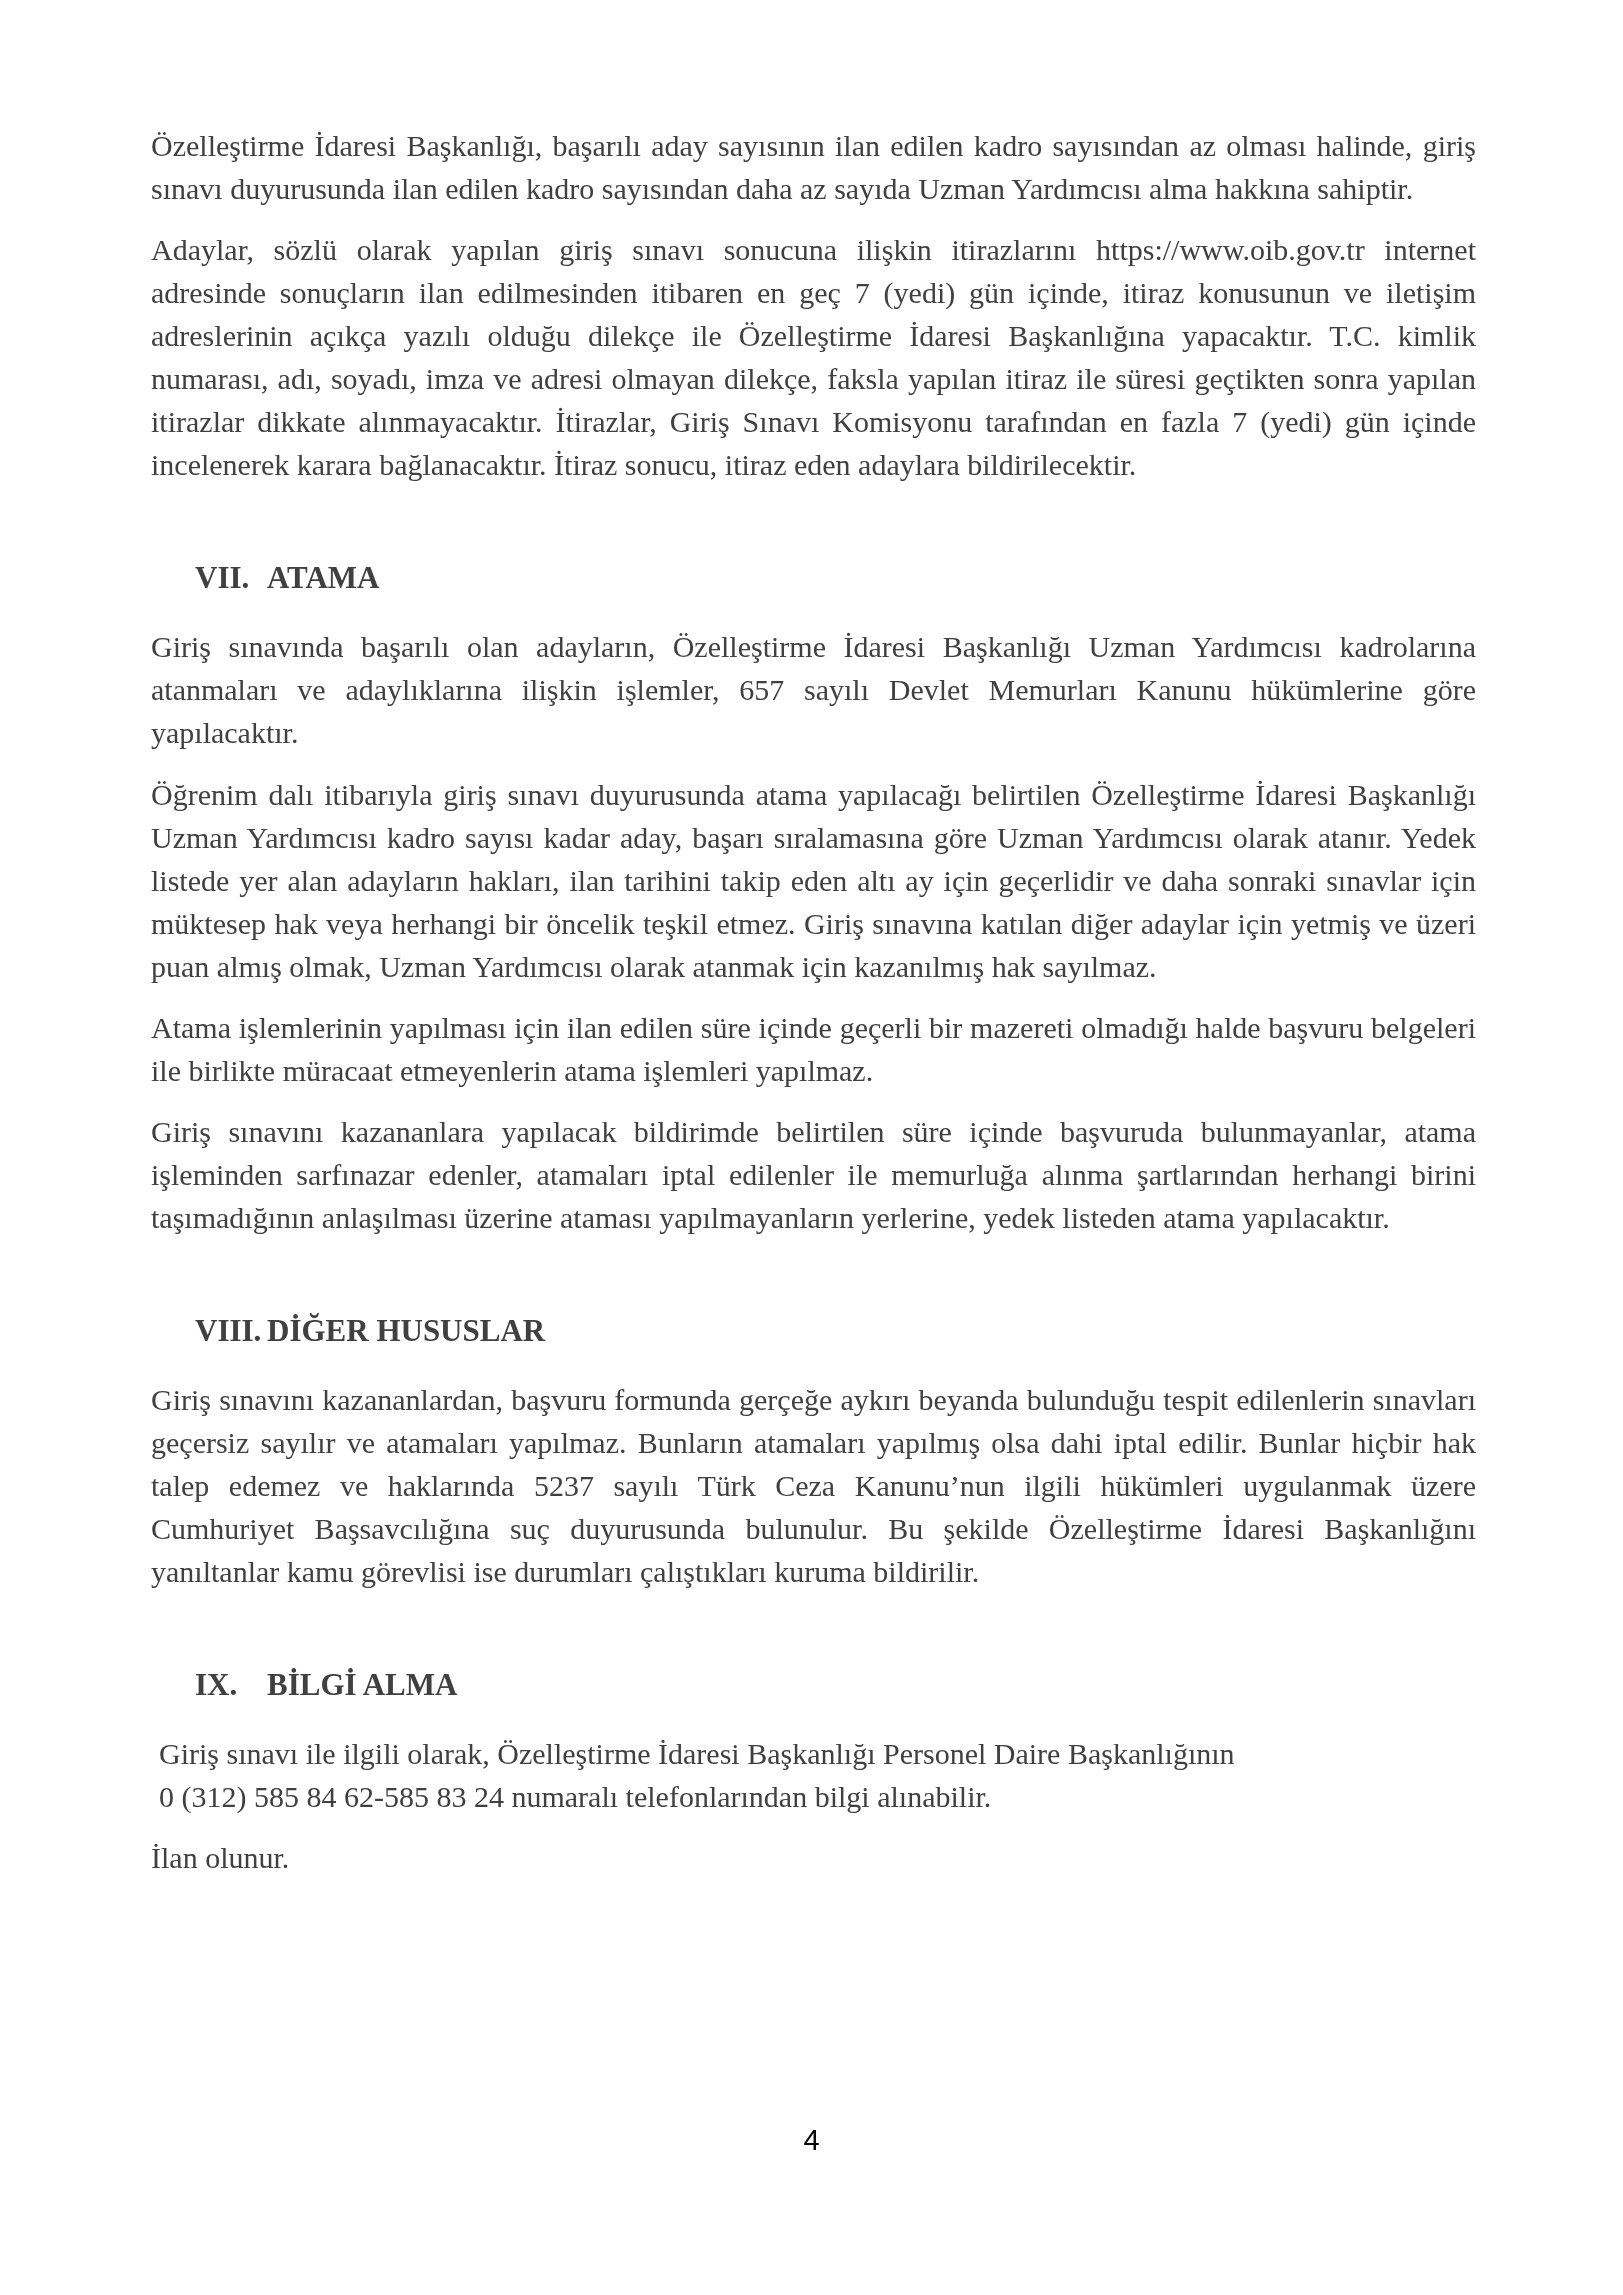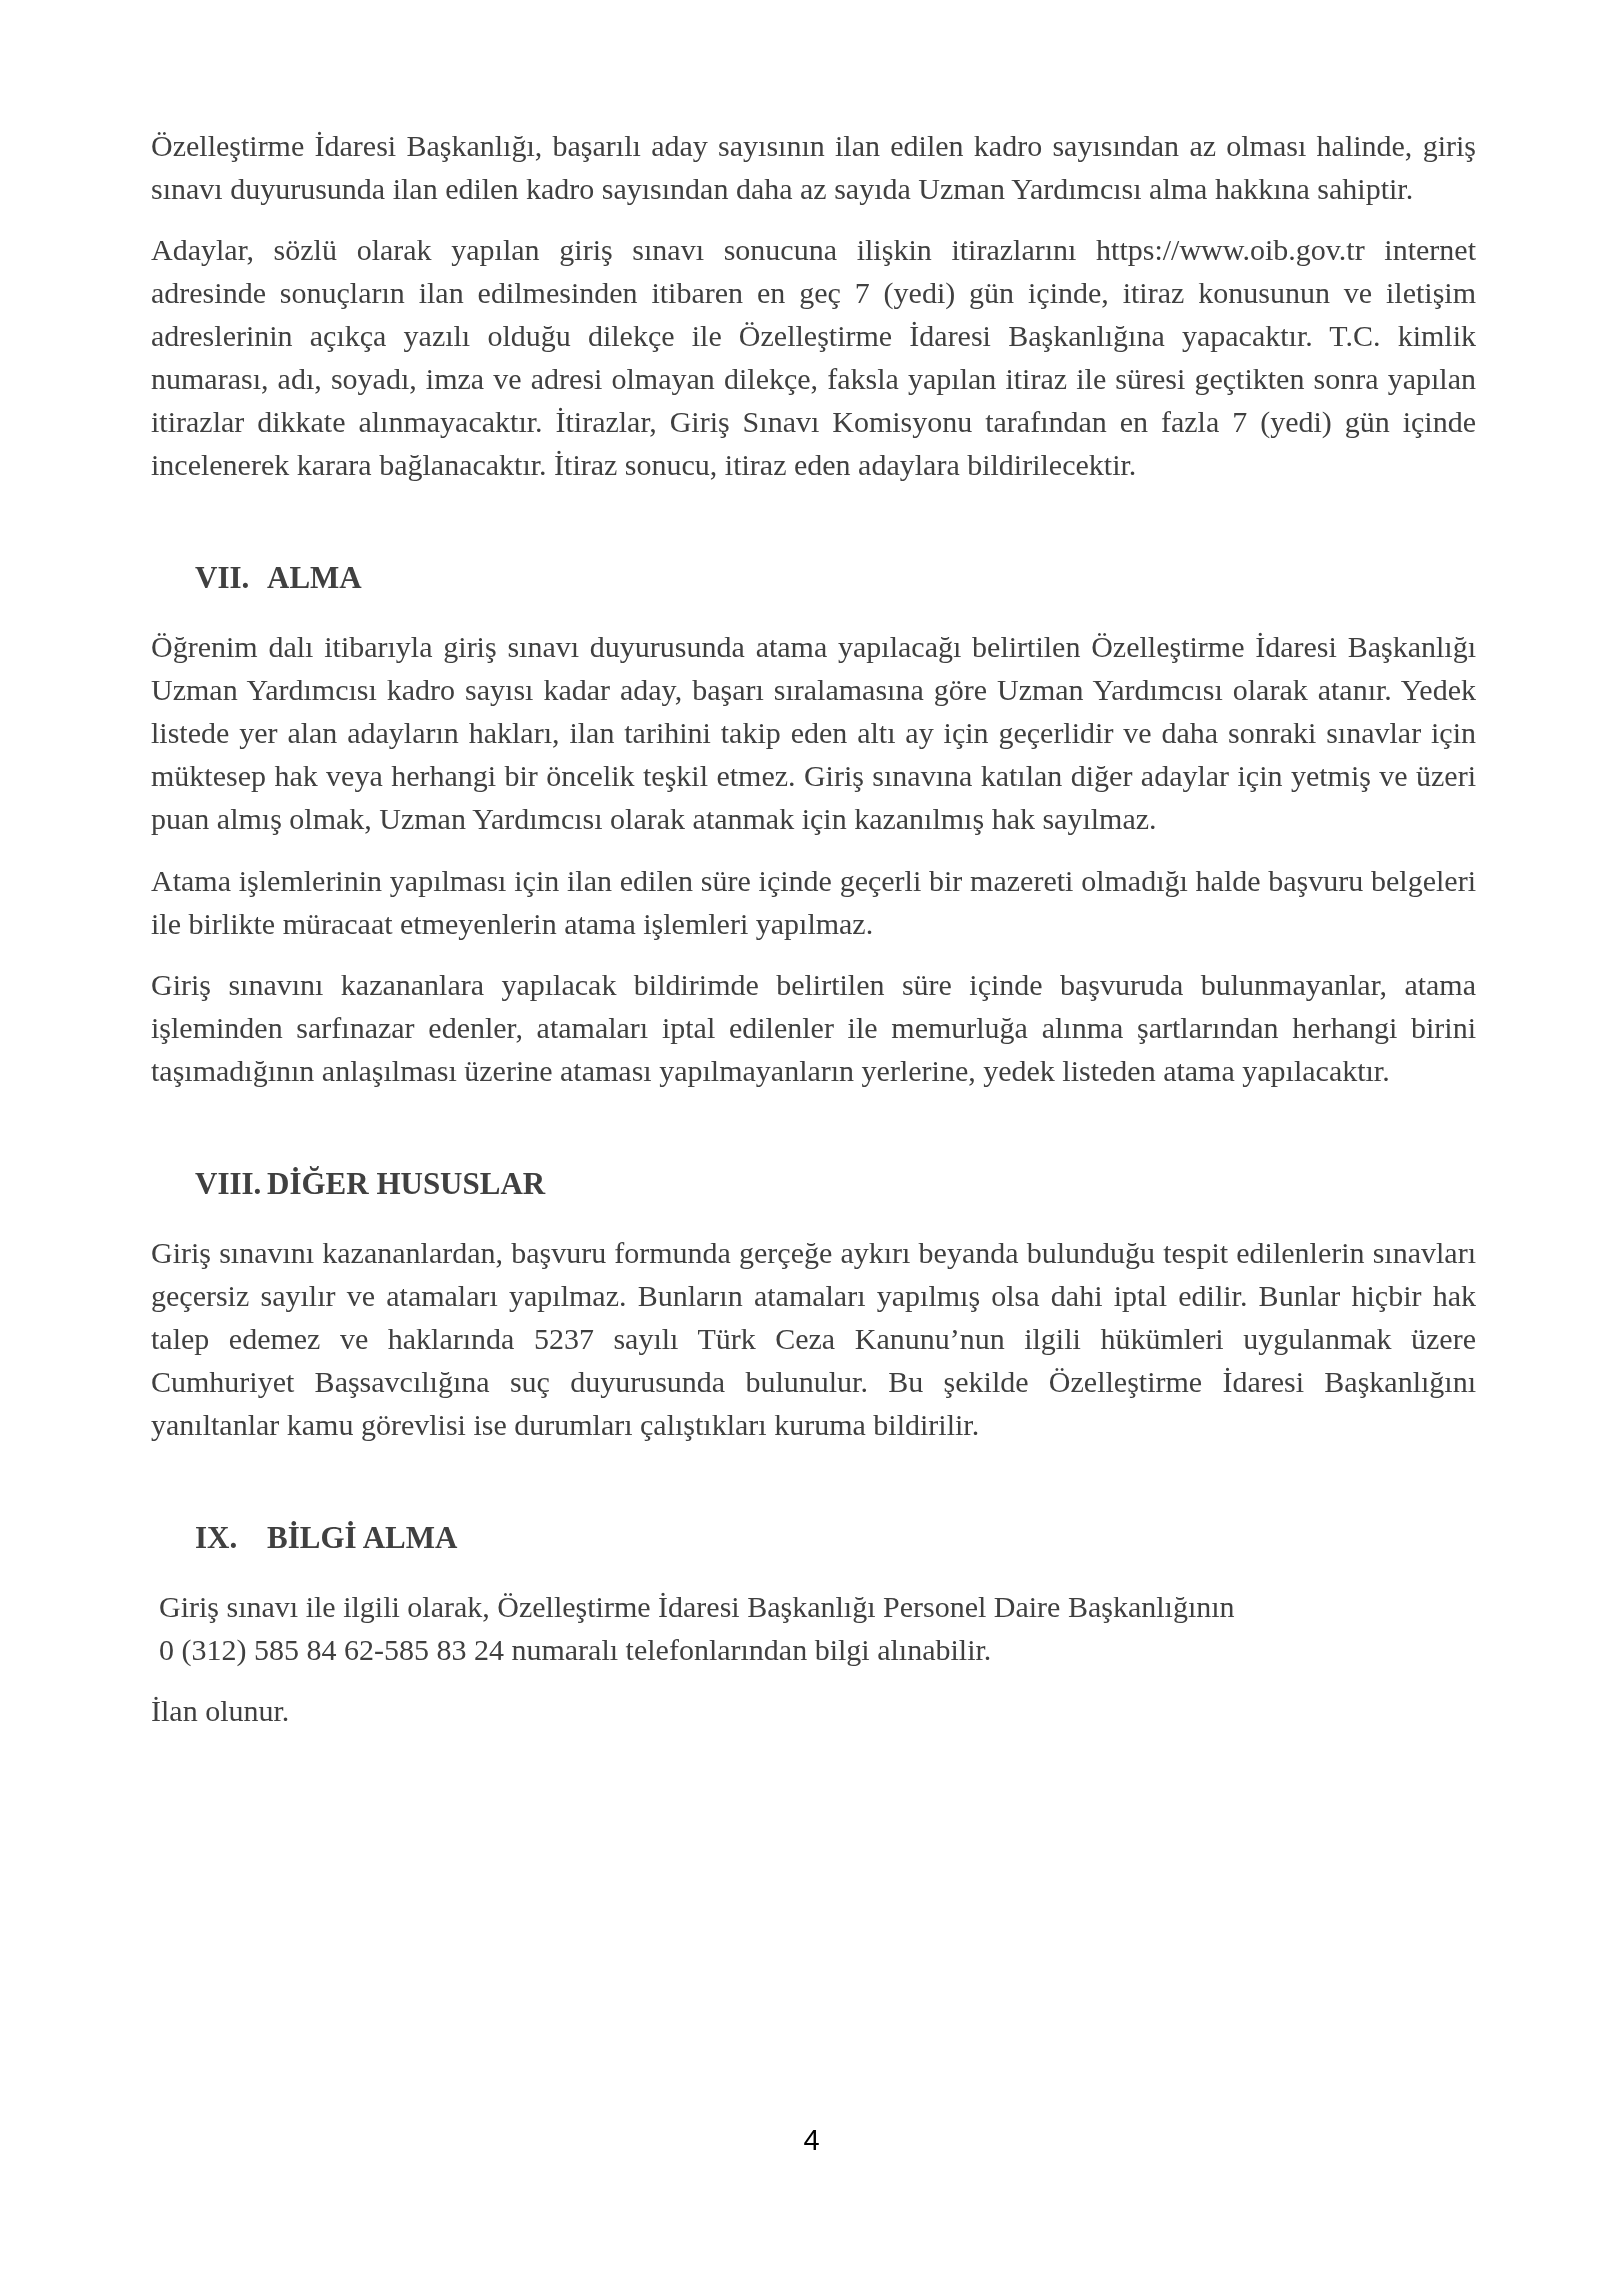--- a/index.html
+++ b/index.html
@@ -72,23 +72,24 @@
 <body>
 
 <div class="page">
   <div class="content">
 
     <p class="par">Özelleştirme İdaresi Başkanlığı, başarılı aday sayısının ilan edilen kadro sayısından az olması halinde, giriş sınavı duyurusunda ilan edilen kadro sayısından daha az sayıda Uzman Yardımcısı alma hakkına sahiptir.</p>
 
     <p class="par">Adaylar, sözlü olarak yapılan giriş sınavı sonucuna ilişkin itirazlarını https://www.oib.gov.tr internet adresinde sonuçların ilan edilmesinden itibaren en geç 7 (yedi) gün içinde, itiraz konusunun ve iletişim adreslerinin açıkça yazılı olduğu dilekçe ile Özelleştirme İdaresi Başkanlığına yapacaktır. T.C. kimlik numarası, adı, soyadı, imza ve adresi olmayan dilekçe, faksla yapılan itiraz ile süresi geçtikten sonra yapılan itirazlar dikkate alınmayacaktır. İtirazlar, Giriş Sınavı Komisyonu tarafından en fazla 7 (yedi) gün içinde incelenerek karara bağlanacaktır. İtiraz sonucu, itiraz eden adaylara bildirilecektir.</p>
 
     <h2 class="heading">
-      <span class="hnum">VII.</span><span class="htitle">ALMA</span>
+      <span class="hnum">VII.</span><span class="htitle">ATAMA</span>
     </h2>
 
+    <p class="par">Giriş sınavında başarılı olan adayların, Özelleştirme İdaresi Başkanlığı Uzman Yardımcısı kadrolarına atanmaları ve adaylıklarına ilişkin işlemler, 657 sayılı Devlet Memurları Kanunu hükümlerine göre yapılacaktır.</p>
 
     <p class="par">Öğrenim dalı itibarıyla giriş sınavı duyurusunda atama yapılacağı belirtilen Özelleştirme İdaresi Başkanlığı Uzman Yardımcısı kadro sayısı kadar aday, başarı sıralamasına göre Uzman Yardımcısı olarak atanır. Yedek listede yer alan adayların hakları, ilan tarihini takip eden altı ay için geçerlidir ve daha sonraki sınavlar için müktesep hak veya herhangi bir öncelik teşkil etmez. Giriş sınavına katılan diğer adaylar için yetmiş ve üzeri puan almış olmak, Uzman Yardımcısı olarak atanmak için kazanılmış hak sayılmaz.</p>
 
     <p class="par">Atama işlemlerinin yapılması için ilan edilen süre içinde geçerli bir mazereti olmadığı halde başvuru belgeleri ile birlikte müracaat etmeyenlerin atama işlemleri yapılmaz.</p>
 
     <p class="par">Giriş sınavını kazananlara yapılacak bildirimde belirtilen süre içinde başvuruda bulunmayanlar, atama işleminden sarfınazar edenler, atamaları iptal edilenler ile memurluğa alınma şartlarından herhangi birini taşımadığının anlaşılması üzerine ataması yapılmayanların yerlerine, yedek listeden atama yapılacaktır.</p>
 
     <h2 class="heading">
       <span class="hnum">VIII.</span><span class="htitle">DİĞER HUSUSLAR</span>
     </h2>

